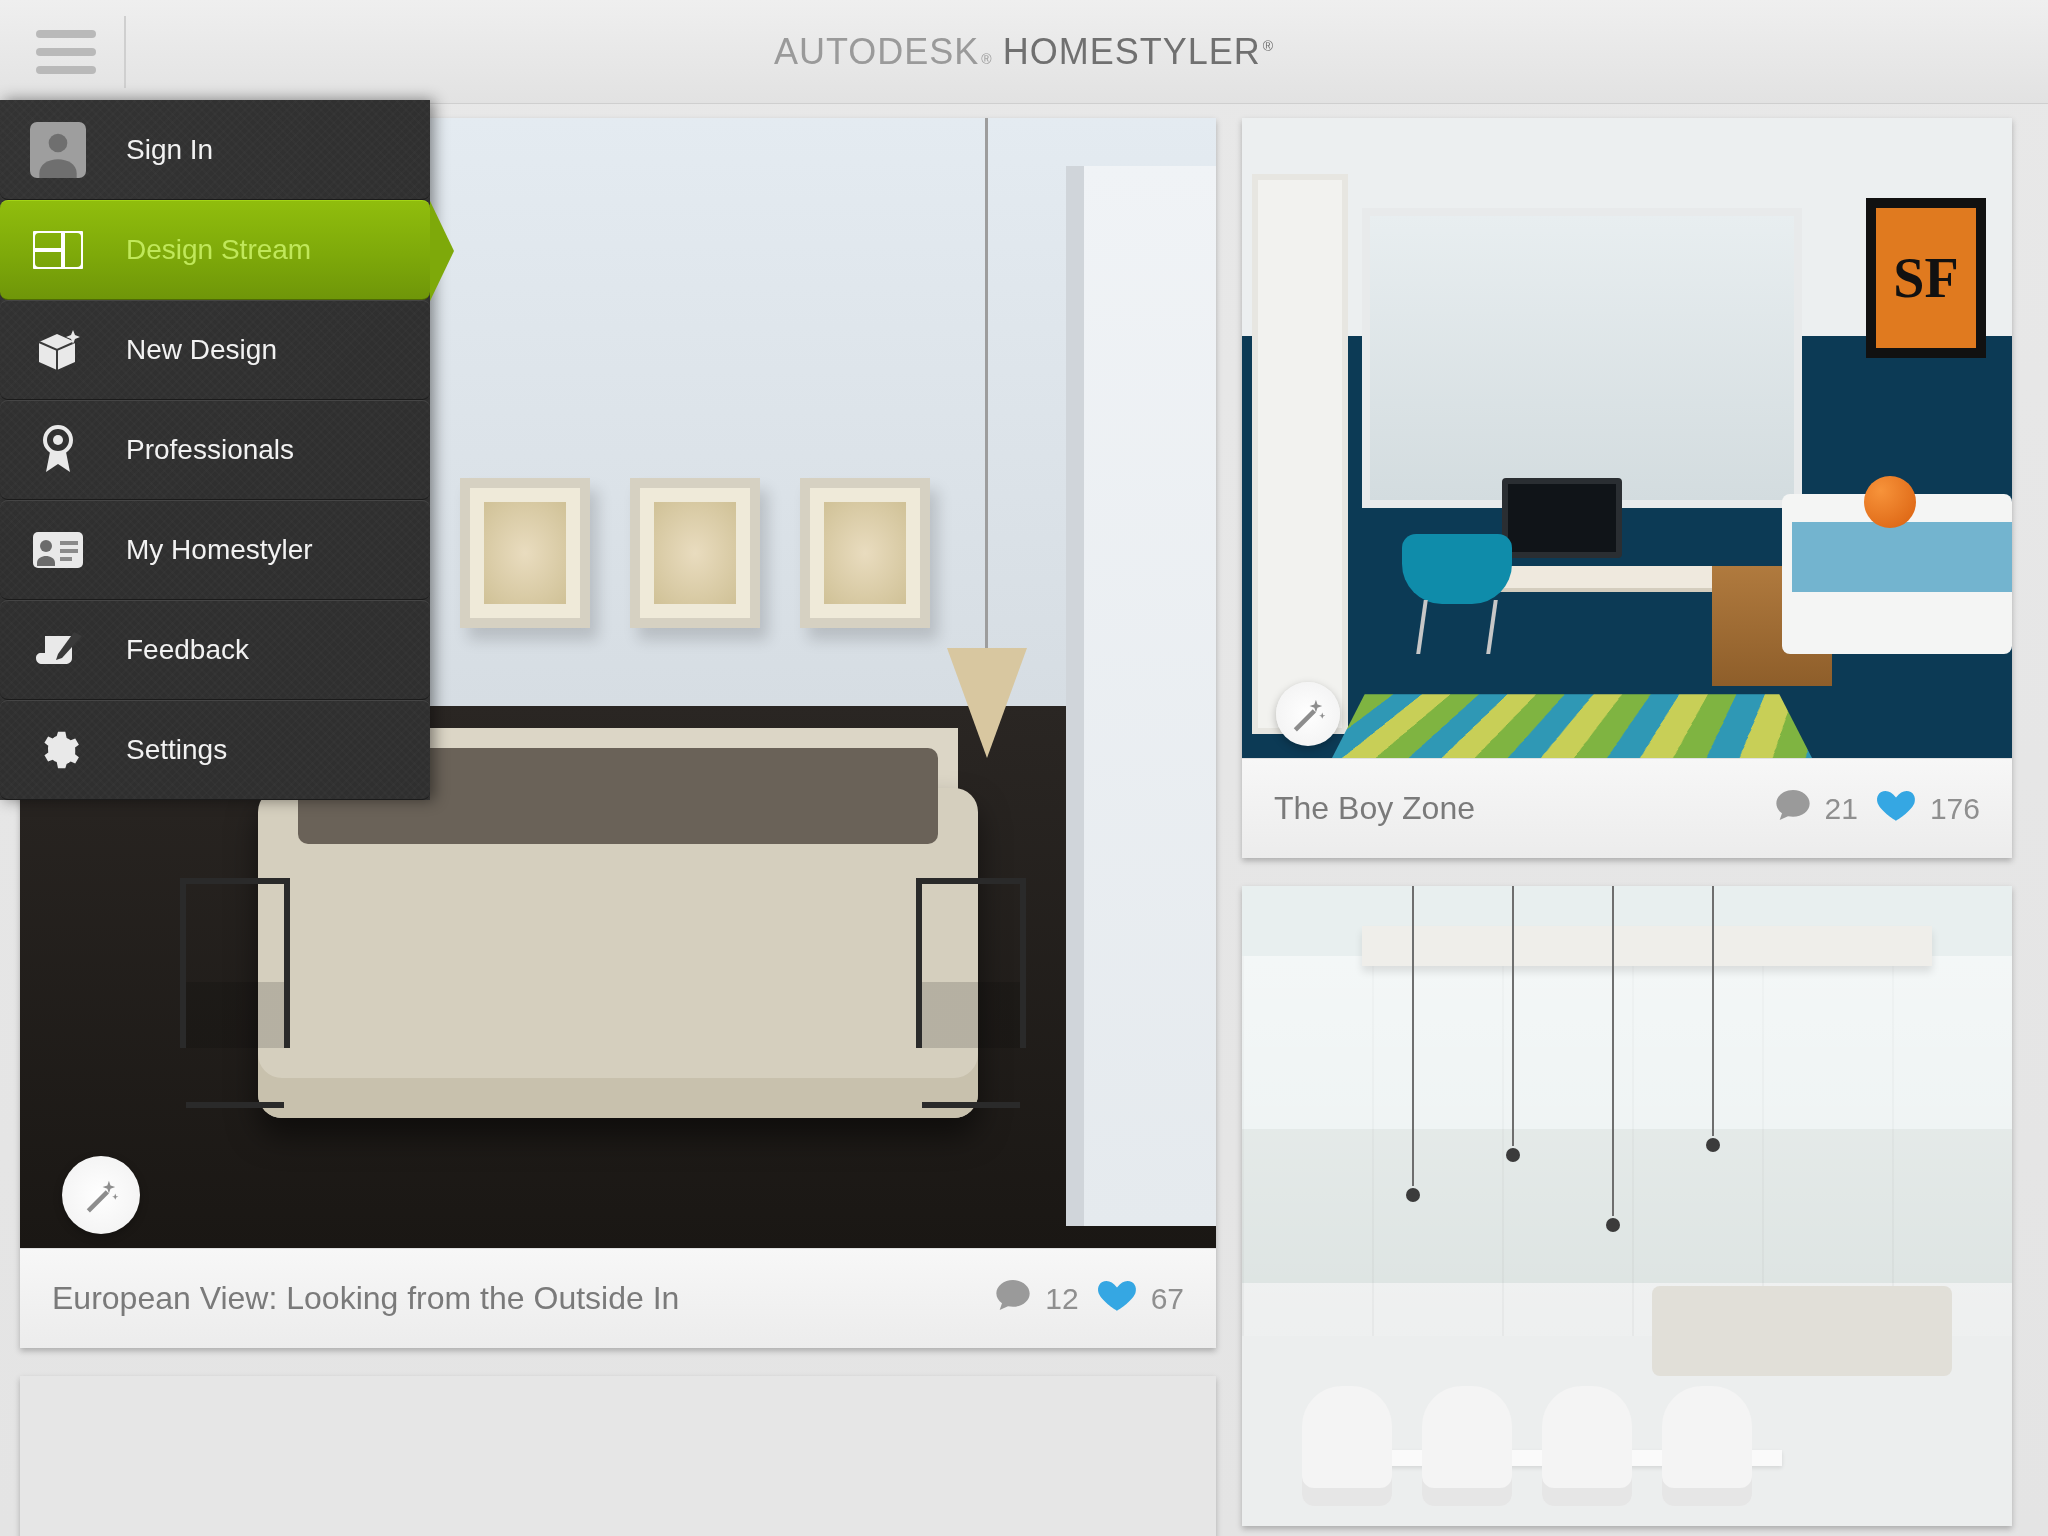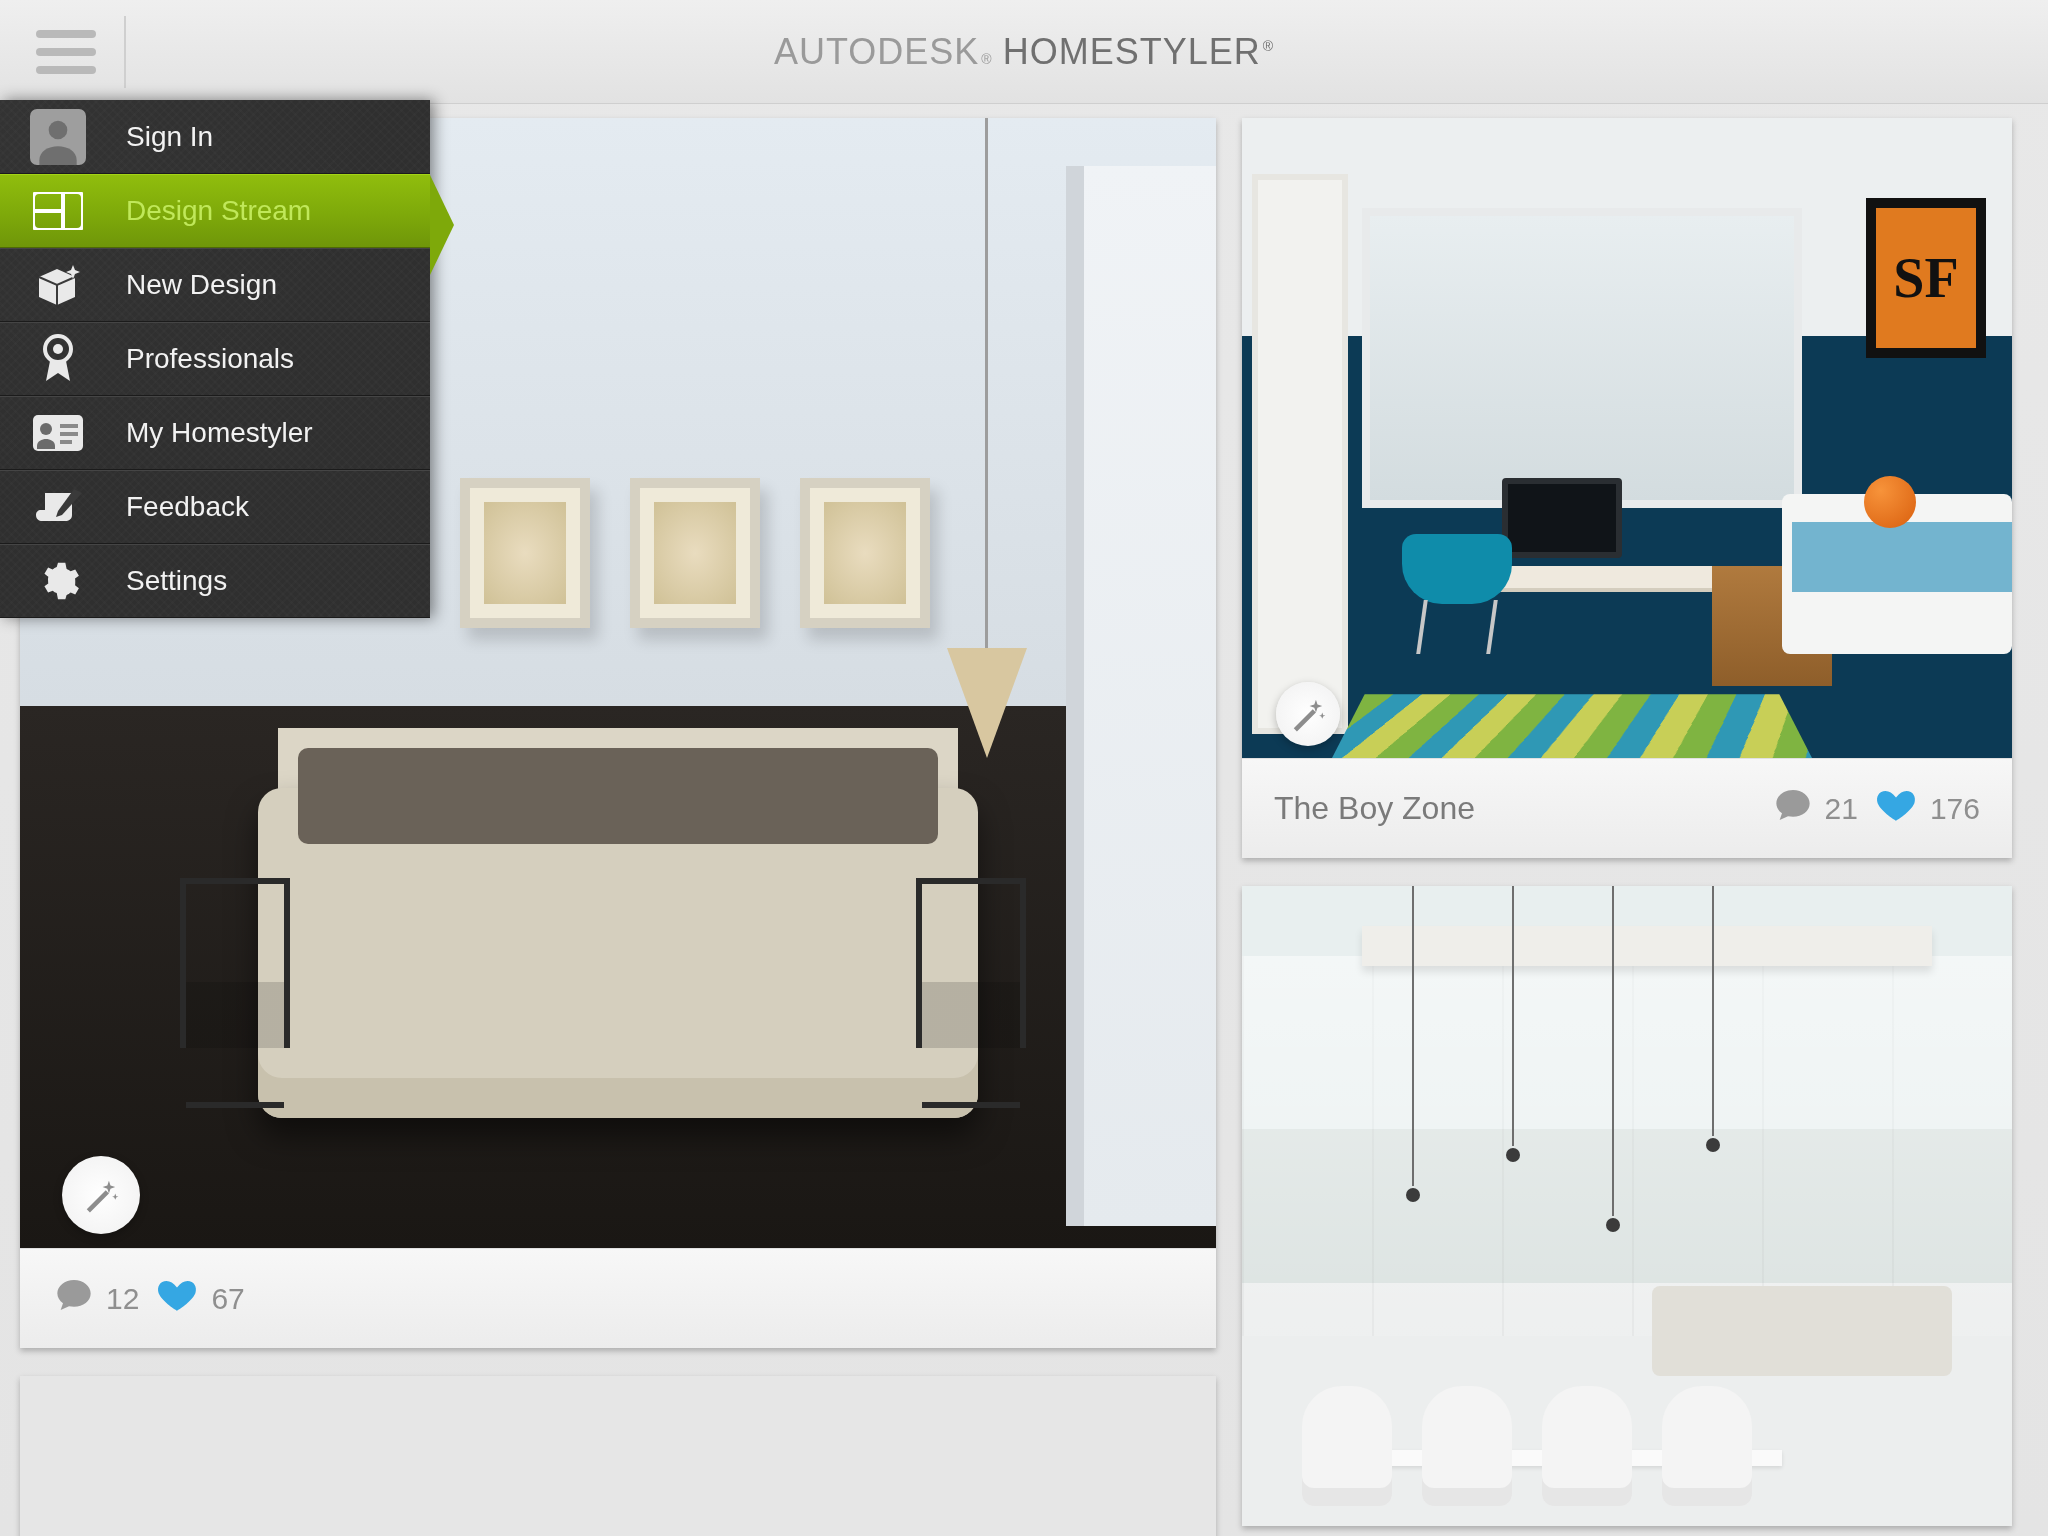--- a/index.html
+++ b/index.html
@@ -100,29 +100,30 @@
     width: 430px;
     background: #2f2f2f;
     background-image:
       radial-gradient(circle at 0 0, rgba(255,255,255,.02) 0, transparent 60%),
       repeating-linear-gradient(45deg, rgba(255,255,255,.015) 0 2px, transparent 2px 6px),
       repeating-linear-gradient(-45deg, rgba(255,255,255,.015) 0 2px, transparent 2px 6px);
     box-shadow: 4px 0 14px rgba(0,0,0,.45);
     color: #fff;
   }
   .side-item {
-    height: 74px;
+    height: 100px;
     display: flex; align-items: center;
     border-top: 1px solid #454545;
     border-bottom: 1px solid #1b1b1b;
     padding-left: 26px;
     font-size: 28px;
     cursor: pointer;
     gap: 36px;
     position: relative;
+    border-radius: 8px;
   }
   .side-item:first-child { border-top: none; }
   .side-item .icon-wrap {
     width: 64px; height: 64px;
     display: flex; align-items: center; justify-content: center;
   }
   .side-item .label { color: #f2f2f2; }
   .side-item.active {
     background: linear-gradient(#90bd0d, #7ea90a 55%, #6f9609);
     border-top-color: #a4d416; border-bottom-color: #4e6a05;
@@ -335,20 +336,21 @@
         <div class="bed"></div>
         <div class="chair chl"></div>
         <div class="chair chr"></div>
         <div class="wand-badge">
           <svg viewBox="0 0 24 24">
               <path fill="#8d8d8d" d="M3 21l12-12 2 2L5 23zM17 3l1 3 3 1-3 1-1 3-1-3-3-1 3-1zM21 11l.6 1.8L23 13l-1.4.6L21 15l-.6-1.4L19 13l1.4-.2z"></path>
             </svg>
         </div>
       </div>
       <div class="card-footer">
+        <div class="card-title">European View: Looking from the Outside In</div>
         <div class="card-stats">
           <span class="stat">
             <span class="comment-icon">
               <svg viewBox="0 0 24 24">
                   <path fill="#9a9a9a" d="M12 3C6.5 3 2 6.6 2 11c0 2.4 1.3 4.5 3.4 6L4 21l5-2.2c1 .2 2 .3 3 .3 5.5 0 10-3.6 10-8S17.5 3 12 3z"></path>
                 </svg>
             </span>
             <span>12</span>
           </span>
           <span class="stat">

